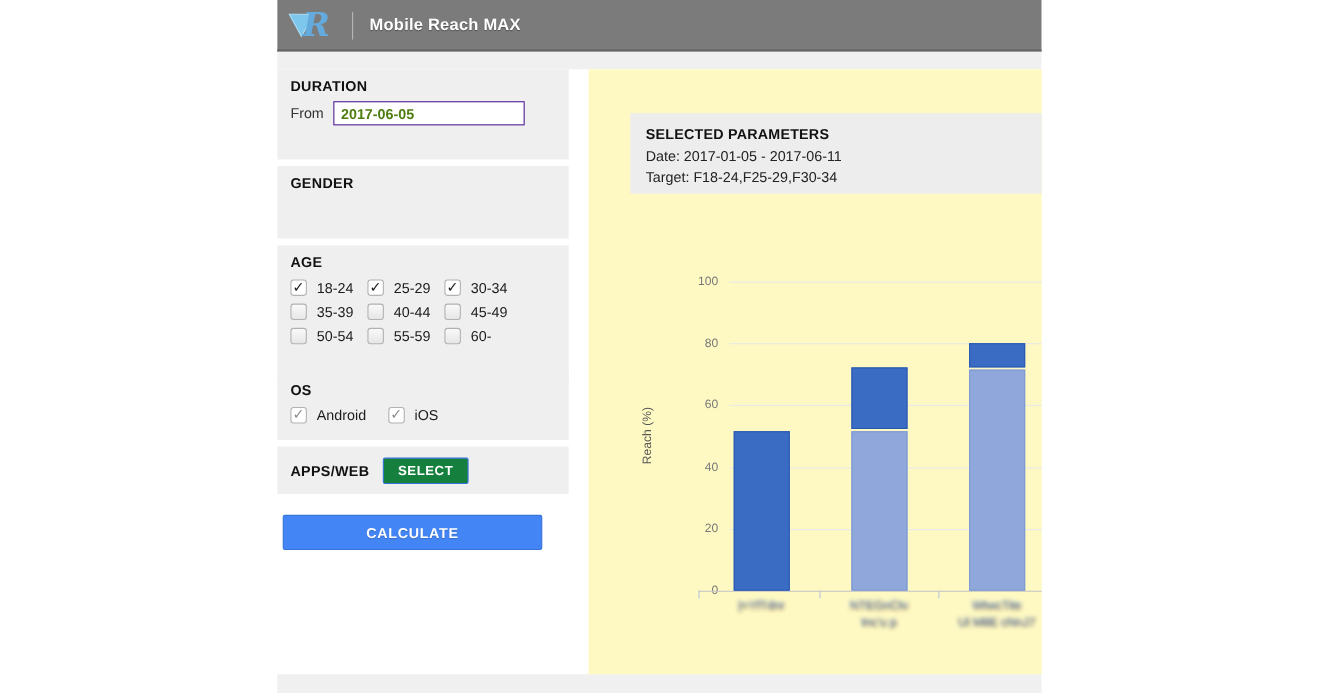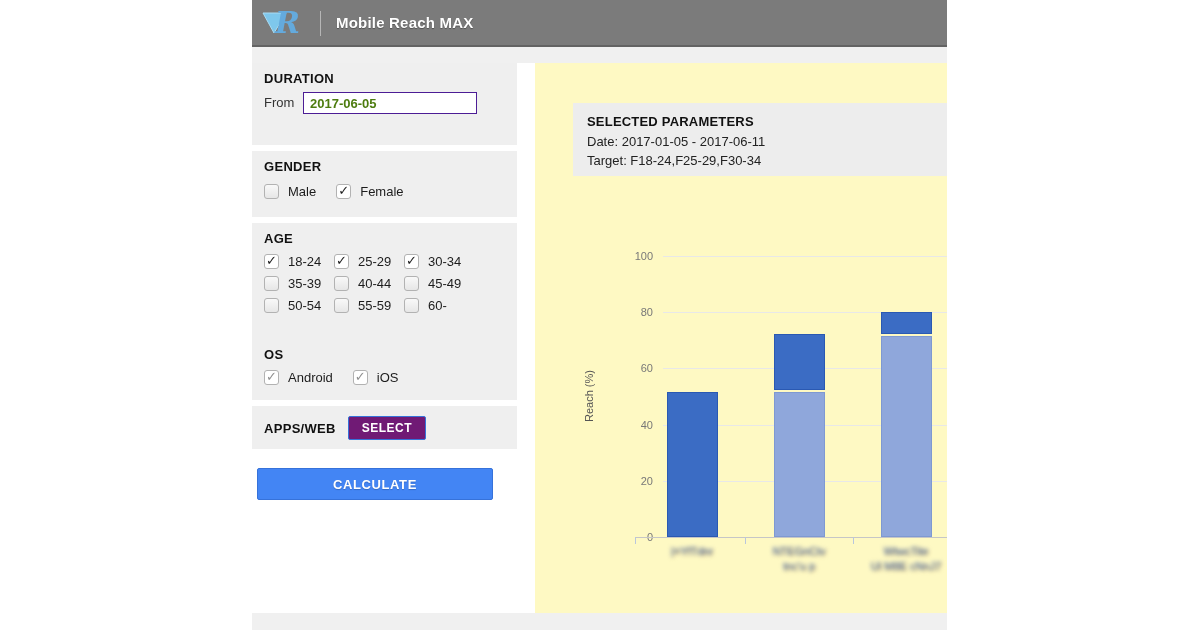--- a/index.html
+++ b/index.html
@@ -36,21 +36,21 @@
   .cb-grid{display:grid;grid-template-columns:70px 70px 70px;row-gap:7px;margin-top:8px;}
   .cb-item{display:inline-flex;align-items:center;gap:9px;cursor:default;}
   .cb{display:inline-block;width:15px;height:15px;box-sizing:border-box;border:1px solid #b2b2b2;
       border-radius:3px;background:linear-gradient(#f9f9f9,#e6e6e6);position:relative;flex:0 0 15px;}
   .cb.checked{background:#fff;}
   .cb.checked::after{content:"\2713";position:absolute;left:1px;top:-2px;font-size:13px;font-weight:bold;color:#1c1c1c;}
   .cb.disabled.checked::after{color:#909090;}
   .cb-label{font-size:13px;color:#1c1c1c;}
 
   #sec-apps .inner{display:flex;align-items:center;gap:12px;}
-  .btn-select{background:#701a75;border:1px solid #3672da;border-radius:2px;color:#fff;
+  .btn-select{background:#15803d;border:1px solid #3672da;border-radius:2px;color:#fff;
       font-family:inherit;font-size:12px;font-weight:bold;letter-spacing:.5px;padding:4px 13px;cursor:pointer;}
   .btn-calc{position:absolute;left:5px;top:468px;width:236px;height:32px;background:#4385f4;
       border:1px solid #3672da;border-radius:2px;color:#fff;font-family:inherit;font-size:13px;
       font-weight:bold;letter-spacing:.6px;cursor:pointer;text-shadow:0 1px 1px rgba(0,0,0,.2);}
 
   
   .panel{position:absolute;left:265px;top:63px;width:430px;height:550px;background:#fef9c3;margin-left:18px;}
   .params{position:absolute;left:38px;top:40px;width:392px;height:73px;background:#ededed;
       box-sizing:border-box;padding:11px 14px;}
   .params-title{font-size:13px;font-weight:bold;color:#111;margin-bottom:3px;letter-spacing:.2px;}
@@ -90,30 +90,20 @@
   <div class="sec" id="sec-duration">
     <div class="sec-title">DURATION</div>
     <div class="dur-row">
       <span class="dur-label">From</span>
       <input class="dur-input" type="text" value="2017-06-05" style="">
     </div>
   </div>
 
   <div class="sec" id="sec-gender">
     <div class="sec-title">GENDER</div>
-    <div class="cb-row">
-        <label class="cb-item">
-          <span class="cb"></span>
-          <span class="cb-label">Male</span>
-        </label>
-        <label class="cb-item">
-          <span class="cb checked"></span>
-          <span class="cb-label">Female</span>
-        </label>
-      </div>
   </div>
 
   <div class="sec" id="sec-age">
     <div class="sec-title">AGE</div>
     <div class="cb-grid">
         <label class="cb-item">
           <span class="cb checked"></span>
           <span class="cb-label">18-24</span>
         </label>
         <label class="cb-item">

